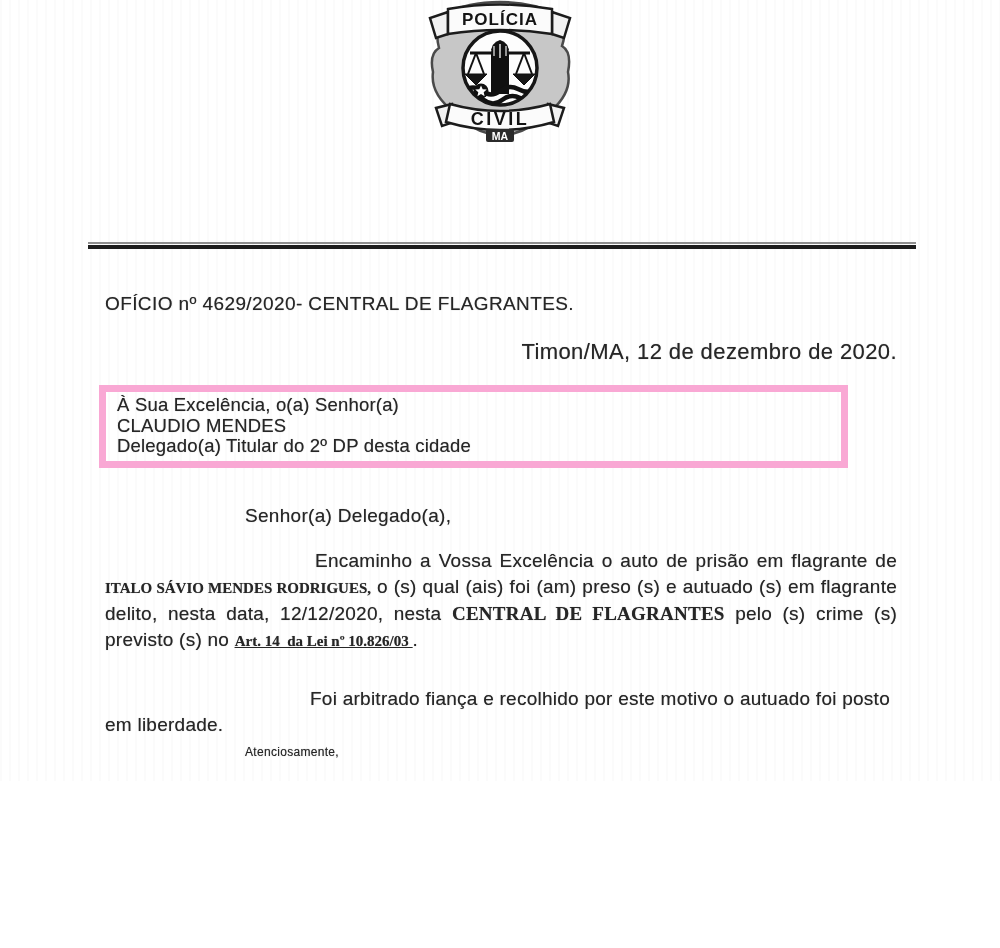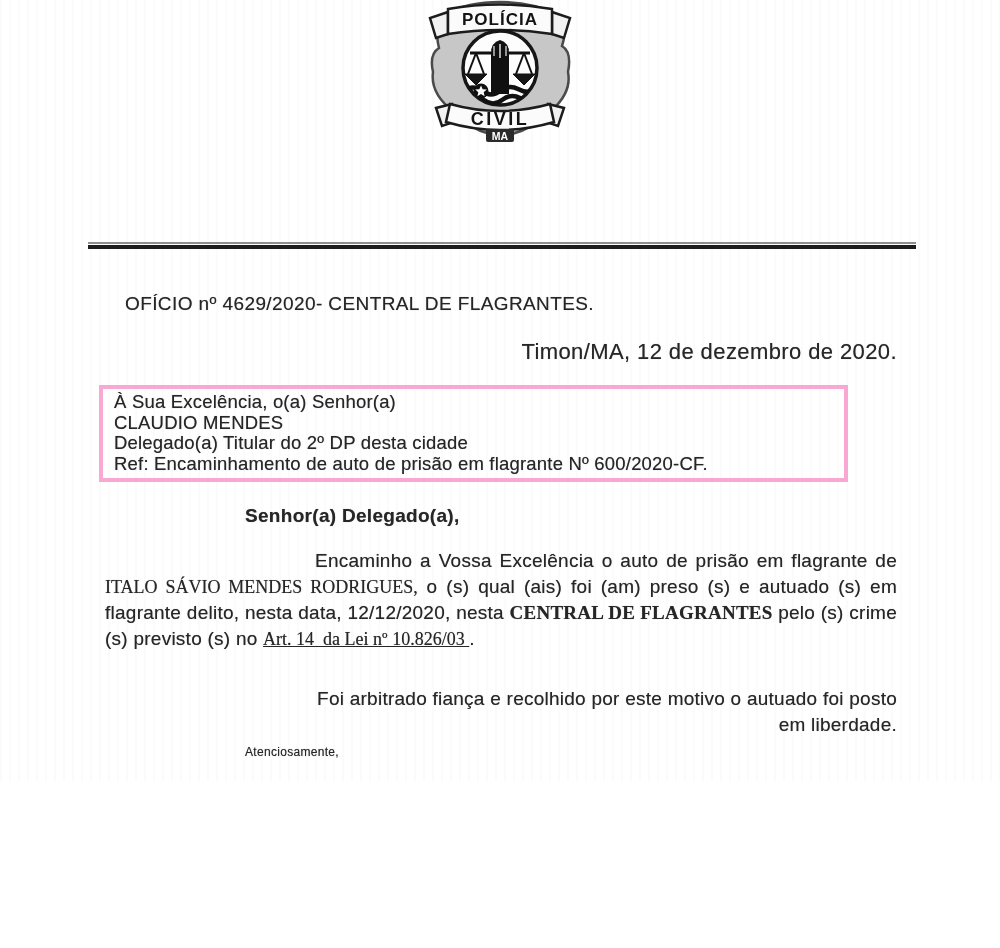--- a/index.html
+++ b/index.html
@@ -21,36 +21,36 @@
 
   
   .header-block { position:absolute; top:152px; left:0; width:1000px; text-align:center; }
   .header-line { font-weight:700; font-size:22px; line-height:22.5px; letter-spacing:-0.5px; color:#222; }
   .header-line.small { font-size:18.5px; line-height:21px; letter-spacing:-0.3px; }
 
   .rule { position:absolute; top:242px; left:88px; width:828px; }
   .rule-thin  { height:2px; background:#8f8f8f; margin-bottom:1px; }
   .rule-thick { height:4px; background:#1d1d1d; }
 
-  .oficio-line { position:absolute; top:293px; left:105px; font-size:19px; letter-spacing:0.4px;margin-left:20px; }
+  .oficio-line { position:absolute; top:293px; left:105px; font-size:19px; letter-spacing:0.4px; }
   .date-line   { position:absolute; top:339px; left:105px; width:792px; text-align:right; font-size:22px; letter-spacing:0.4px; }
 
   .recipient-box {
     position:absolute; top:385px; left:99px; width:749px;
-    border:4px solid #f9a8d4; padding:3px 10px 4px 11px;
+    border:7px solid #f9a8d4; padding:3px 10px 4px 11px;
     font-size:18.5px; line-height:20.5px; letter-spacing:0.2px;
   }
 
-  .salutation { position:absolute; top:505px; left:245px; font-size:19px; letter-spacing:0.3px;font-weight:bold; }
+  .salutation { position:absolute; top:505px; left:245px; font-size:19px; letter-spacing:0.3px; }
 
   .para { position:absolute; left:105px; width:792px; font-size:19px; line-height:26px; letter-spacing:0.25px; text-align:justify; }
   .para1 { top:548px; text-indent:210px; }
-  .para2 { top:686px; text-indent:205px; text-align:right; }
+  .para2 { top:686px; text-indent:205px; text-align:left; }
 
-  .bold-serif { font-family:"Liberation Serif","DejaVu Serif",serif; font-weight:400; font-size:18px; letter-spacing:0; }
+  .bold-serif { font-family:"Liberation Serif","DejaVu Serif",serif; font-weight:700; font-size:15px; letter-spacing:0; }
   .bold-sans  { font-weight:700;font-family:Liberation Serif, serif; }
   .law { text-decoration:underline; white-space:pre-wrap; }
 
   .closing { position:absolute; top:745px; left:245px; font-size:12px; letter-spacing:0.3px; }
 
   .sig-name  { position:absolute; top:854px; left:288px; font-size:19px; letter-spacing:0.4px; }
   .sig-title { position:absolute; top:886px; left:360px; font-size:18.5px; font-style:italic; letter-spacing:0.3px; }
   .sig-svg   { position:absolute; left:406px; top:780px; width:200px; height:148px; z-index:3; }
 </style>
 </head>
@@ -124,21 +124,20 @@
     <div class="rule-thick"></div>
   </div>
 
   <div class="oficio-line scan-text">OFÍCIO nº 4629/2020- CENTRAL DE FLAGRANTES.</div>
   <div class="date-line scan-text">Timon/MA, 12 de dezembro de 2020.</div>
 
   <div class="recipient-box scan-text">
     <div>À Sua Excelência, o(a) Senhor(a)</div>
     <div>CLAUDIO MENDES</div>
     <div>Delegado(a) Titular do 2º DP desta cidade</div>
-    <div>Ref: Encaminhamento de auto de prisão em flagrante Nº 600/2020-CF.</div>
   </div>
 
   <div class="salutation scan-text">Senhor(a) Delegado(a),</div>
 
   <p class="para para1 scan-text"><span>Encaminho a Vossa Excelência o auto de prisão em flagrante de </span><span class="bold-serif">ITALO SÁVIO MENDES RODRIGUES,</span><span> o (s) qual (ais) foi (am) preso (s) e autuado (s) em flagrante delito, nesta data, 12/12/2020, nesta </span><span class="bold-sans">CENTRAL DE FLAGRANTES</span><span> pelo (s) crime (s) previsto (s) no </span><span class="bold-serif law">Art. 14  da Lei nº 10.826/03 </span><span>.</span></p>
 
   <p class="para para2 scan-text">Foi arbitrado fiança e recolhido por este motivo o autuado foi posto em liberdade.</p>
 
   <div class="closing scan-text">Atenciosamente,</div>
 

